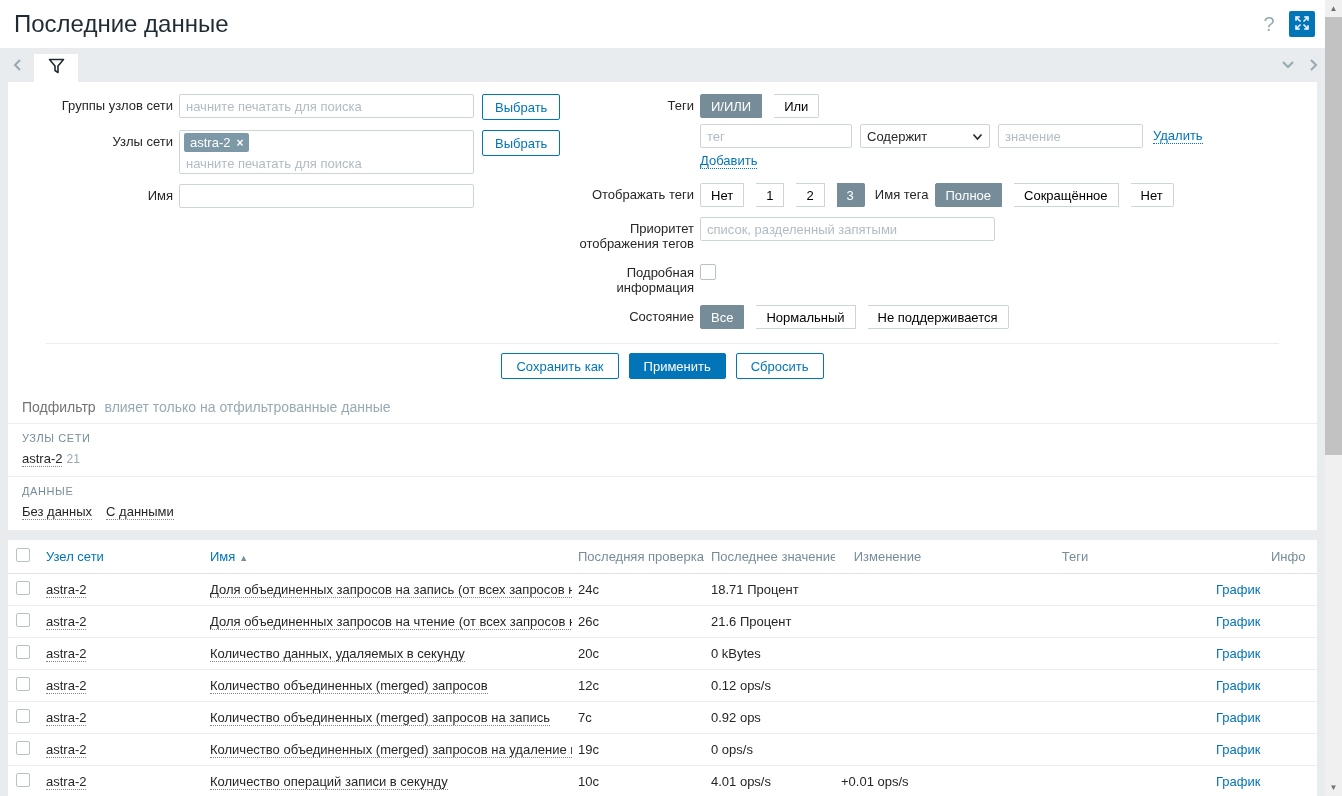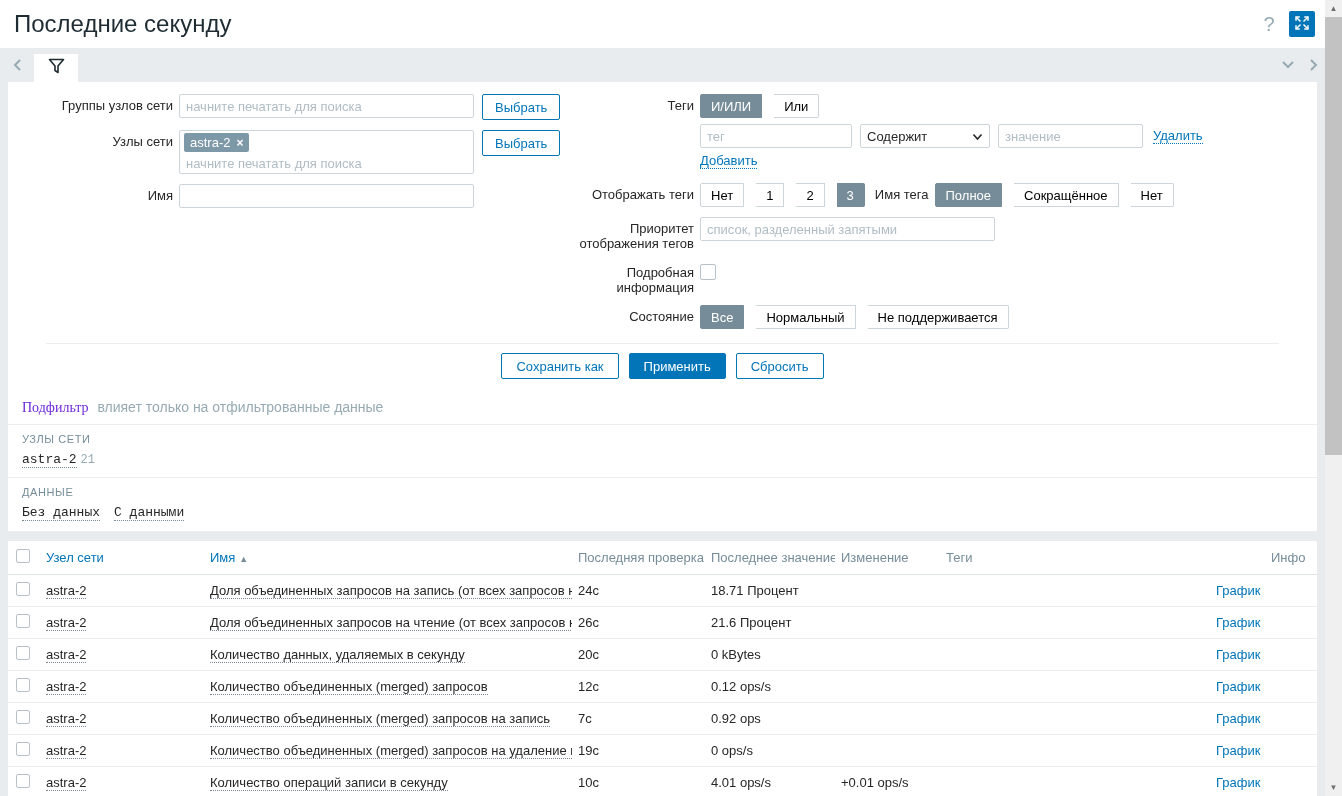--- a/index.html
+++ b/index.html
@@ -60,33 +60,33 @@
   .filter-footer { border-top: 1px solid #ebeef0; margin: 4px 38px 0 38px; padding: 9px 0 13px 0;
     display: flex; justify-content: center; gap: 10px; }
   .btn-outline { height: 26px; padding: 0 14px; background: #fff; border: 1px solid #0275b8; color: #0275b8;
     border-radius: 2px; font-size: 13px; font-family: inherit; cursor: pointer; }
   .btn-solid { height: 26px; padding: 0 14px; background: #0275b8; border: 1px solid #0275b8; color: #fff;
     border-radius: 2px; font-size: 13px; font-family: inherit; cursor: pointer; }
 
   
   .subfilter { background: #fff; margin: 0 8px; }
   .sub-header { padding: 7px 14px 8px 14px; border-bottom: 1px solid #ebeef0; font-size: 14px; }
-  .sub-header .sub-title { color: #6d28d9; font-family: Liberation Serif, serif; }
+  .sub-header .sub-title { color: #737373; }
   .sub-header .sub-note { color: #97aab3; margin-left: 5px; font-size: 14px; }
   .sub-section { padding: 8px 14px 10px 14px; border-bottom: 1px solid #ebeef0; }
   .sub-heading { color: #768d99; font-size: 11px; letter-spacing: .6px; margin-bottom: 7px; }
-  .sub-links { display: flex; gap: 14px; align-items: baseline; font-family: Liberation Mono, monospace; }
+  .sub-links { display: flex; gap: 14px; align-items: baseline; }
   .sub-count { color: #97aab3; margin-left: 4px; font-size: 12px; }
 
   
   .table-wrap { background: #fff; margin: 9px 8px 0 8px; }
   table { border-collapse: collapse; width: 100%; table-layout: fixed; }
   th { text-align: left; font-weight: 400; padding: 8px 6px; white-space: nowrap; overflow: hidden; }
   th.sortable a { color: #0275b8; text-decoration: none; cursor: pointer; }
-  th.plain { color: #768d99; }
+  th.plain { color: #768d99; text-align: center; }
   thead tr { border-bottom: 1px solid #dfe4e7; }
   tbody tr { border-bottom: 1px solid #ebeef0; }
   td { padding: 7px 6px; white-space: nowrap; overflow: hidden; }
   .c-check { padding-left: 8px; }
   .cb { width: 14px; height: 14px; border: 1px solid #b7c2c8; border-radius: 2px; background: #fff; display: inline-block; cursor: pointer; }
   .sort-arrow { color: #768d99; font-size: 9px; margin-left: 4px; }
   td.right, th.right { text-align: right; }
   .graph-link { color: #0275b8; text-decoration: none; cursor: pointer; }
 
   
@@ -95,21 +95,21 @@
     justify-content: center; color: #6f6f6f; font-size: 8px; cursor: pointer; }
   .sb-up { top: 0; } .sb-down { bottom: 0; }
   .sb-thumb { position: absolute; left: 0; top: 17px; width: 17px; height: 438px; background: #c2c2c2; cursor: pointer; }
 </style>
 </head>
 <body>
 
 <div class="app">
 
   <div class="page-header">
-    <h1 class="page-title">Последние секунду</h1>
+    <h1 class="page-title">Последние данные</h1>
     <div class="help-icon">?</div>
     <div class="kiosk-btn">
       <span>
         <svg width="18" height="18" viewBox="0 0 24 24">
           <g stroke="#fff" stroke-width="2" fill="none">
             <path d="M10 10 L5 5"></path>
               <path d="M4 9 V4 H9"></path>
             <path d="M14 10 L19 5"></path>
               <path d="M20 9 V4 H15"></path>
             <path d="M10 14 L5 19"></path>

